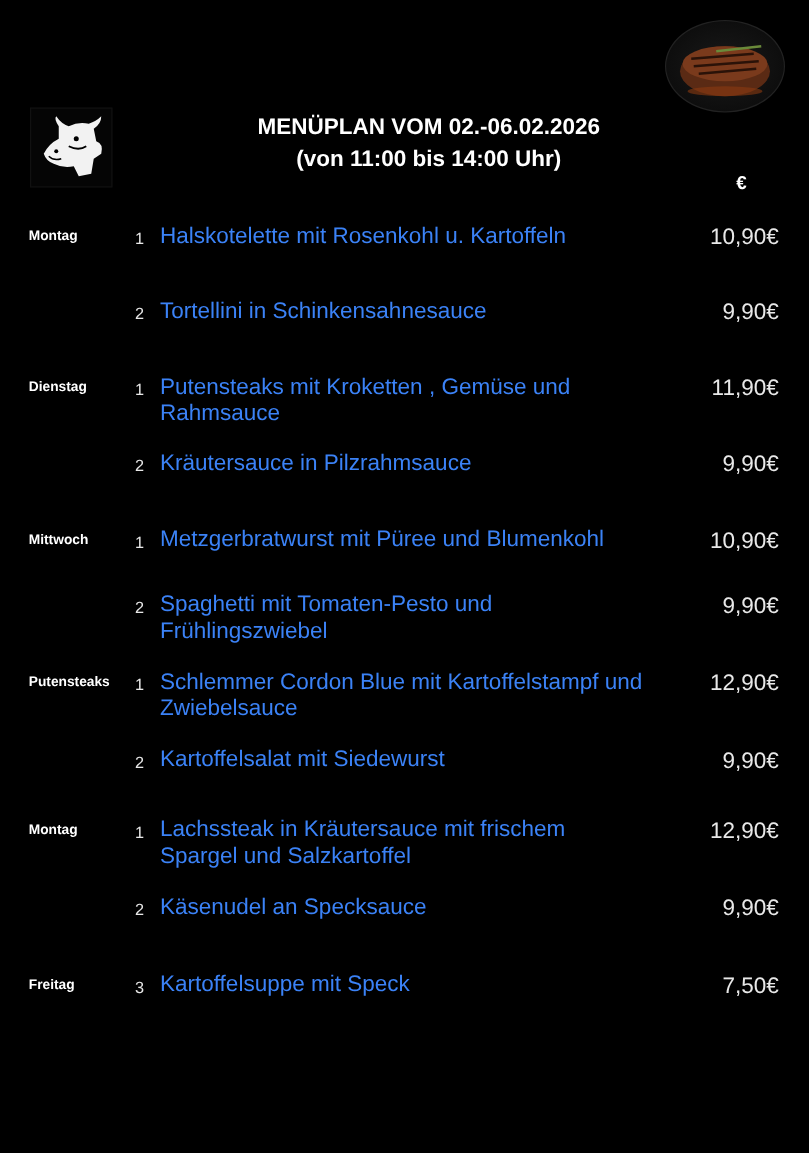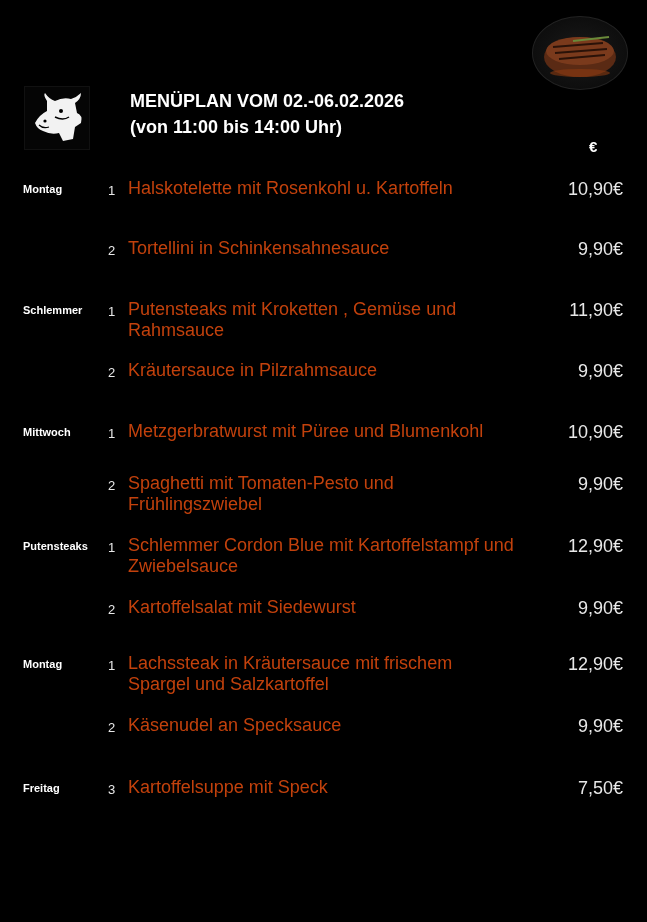--- a/index.html
+++ b/index.html
@@ -1,28 +1,28 @@
 <!DOCTYPE html>
 <html><head>
 <meta charset="utf-8">
 <style>
   html, body { margin:0; padding:0; }
   body { width:647px; height:922px; background:#000; position:relative; overflow:hidden;
          font-family:"Liberation Sans", sans-serif; color:#e8e8e8; }
   .logo-left { position:absolute; left:24px; top:86px; width:64px; height:62px; background:#050505; border:1px solid #111; }
   .logo-right { position:absolute; left:532px; top:16px; width:94px; height:72px; border-radius:50%;
                 background:radial-gradient(ellipse at 50% 50%, #1a1a1a 0%, #0c0c0c 80%); border:1px solid #222; overflow:hidden; }
-  .title { position:absolute; left:130px; width:426px; color:#fff; font-weight:bold; font-size:18px; }
+  .title { position:absolute; left:130px; width:426px; text-align:center; color:#fff; font-weight:bold; font-size:18px; }
   .title.l1 { top:91px; }
   .title.l2 { top:117px; }
   .euro-head { position:absolute; left:589px; top:138px; color:#fff; font-weight:bold; font-size:15px; }
   .row { position:absolute; left:0; width:647px; }
   .day { position:absolute; left:23px; font-size:11px; font-weight:bold; color:#fff; top:5px; }
   .num { position:absolute; left:108px; font-size:13px; color:#e8e8e8; top:5px; }
-  .dish { position:absolute; left:128px; width:420px; font-size:18px; line-height:21px; color:#c2410c; }
+  .dish { position:absolute; left:128px; width:420px; font-size:18px; line-height:21px; color:#3b82f6; }
   .price { position:absolute; right:24px; font-size:18px; color:#e8e8e8; top:1px; }
 </style>
 </head>
 <body>
 
 <div class="logo-left">
   <svg width="64" height="62" viewBox="0 0 64 62">
     <path d="M22 14 Q18 8 20 6 Q24 12 30 14 Q38 10 46 12 Q52 10 56 6 Q56 12 50 16 L52 26 Q58 28 56 36 L50 40 L48 52 L38 54 L34 46 Q26 48 18 44 Q12 42 10 36 Q14 28 22 24 Z" fill="#f2f2f2"></path>
     <circle cx="36" cy="24" r="2" fill="#000"></circle>
     <circle cx="20" cy="34" r="1.6" fill="#000"></circle>
@@ -50,21 +50,21 @@
   <span class="num">1</span>
   <span class="dish">Halskotelette  mit Rosenkohl u. Kartoffeln</span>
   <span class="price">10,90€</span>
 </div>
 <div class="row" style="top:238px;">
   <span class="num">2</span>
   <span class="dish">Tortellini in Schinkensahnesauce</span>
   <span class="price">9,90€</span>
 </div>
 <div class="row" style="top:299px;">
-  <span class="day">Schlemmer</span>
+  <span class="day">Dienstag</span>
   <span class="num">1</span>
   <span class="dish" style="width:330px;">Putensteaks mit Kroketten , Gemüse und Rahmsauce</span>
   <span class="price">11,90€</span>
 </div>
 <div class="row" style="top:360px;">
   <span class="num">2</span>
   <span class="dish">Kräutersauce in Pilzrahmsauce</span>
   <span class="price">9,90€</span>
 </div>
 <div class="row" style="top:421px;">

